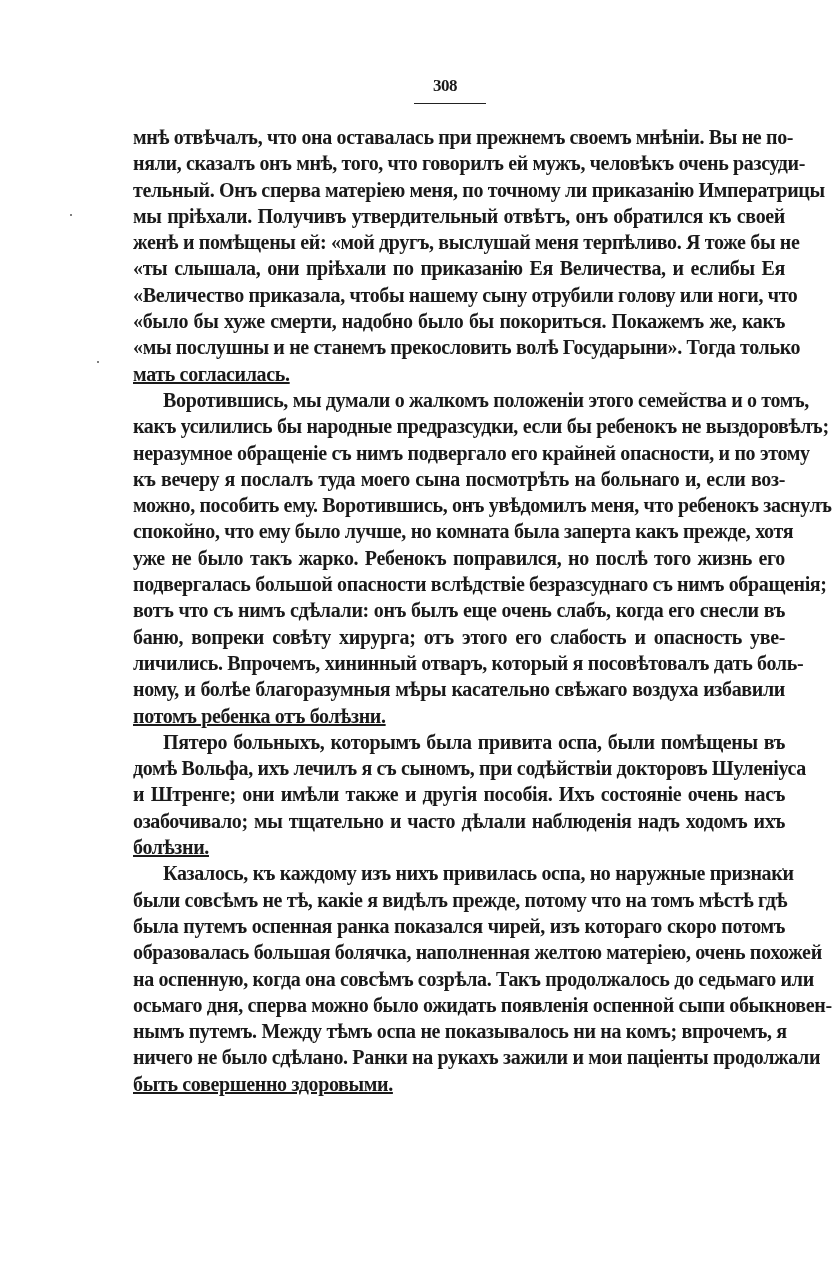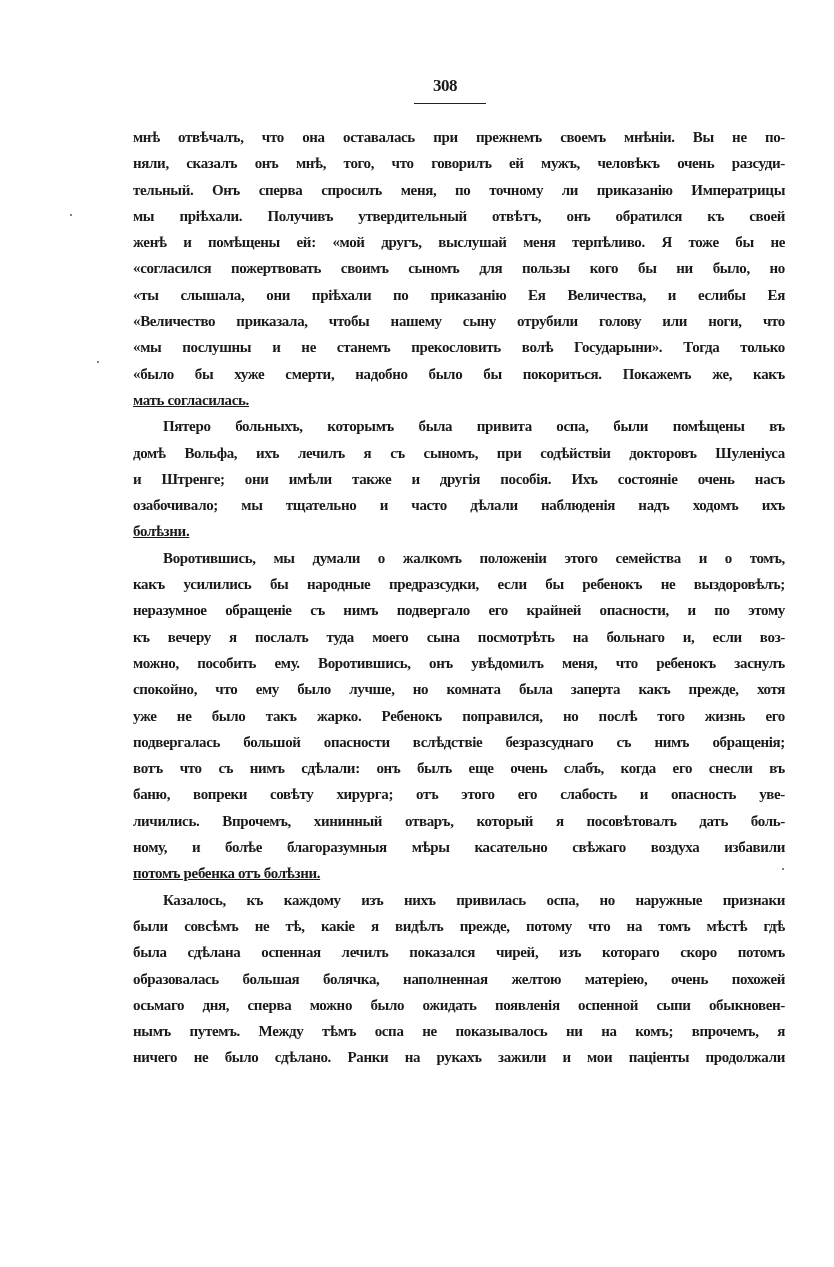--- a/index.html
+++ b/index.html
@@ -31,21 +31,21 @@
       left: 414px;
       width: 72px;
       height: 0;
       border-top: 1.5px solid #222;
     }
     .text-block {
       position: absolute;
       top: 124px;
       left: 133px;
       width: 652px;
-      font-size: 15px;
+      font-size: 20px;
       font-weight: bold;
       line-height: 26.3px;
       letter-spacing: -0.35px;
     }
     .para {
       margin: 0;
     }
     .line {
       display: block;
       white-space: nowrap;
@@ -70,58 +70,59 @@
 </head>
 <body>
 
 <div class="page-number">308</div>
 <div class="page-rule"></div>
 
 <div class="text-block" id="text-block">
     <div class="para">
       <span class="line first">мнѣ отвѣчалъ, что она оставалась при прежнемъ своемъ мнѣніи. Вы не по-</span>
       <span class="line">няли, сказалъ онъ мнѣ, того, что говорилъ ей мужъ, человѣкъ очень разсуди-</span>
-      <span class="line">тельный. Онъ сперва спросилъ меня, по точному ли приказанію Императрицы</span>
+      <span class="line">тельный. Онъ сперва матеріею меня, по точному ли приказанію Императрицы</span>
       <span class="line">мы пріѣхали. Получивъ утвердительный отвѣтъ, онъ обратился къ своей</span>
       <span class="line">женѣ и помѣщены ей: «мой другъ, выслушай меня терпѣливо. Я тоже бы не</span>
-      <span class="line">«согласился пожертвовать своимъ сыномъ для пользы кого бы ни было, но</span>
       <span class="line">«ты слышала, они пріѣхали по приказанію Ея Величества, и еслибы Ея</span>
       <span class="line">«Величество приказала, чтобы нашему сыну отрубили голову или ноги, что</span>
+      <span class="line">«было бы хуже смерти, надобно было бы покориться. Покажемъ же, какъ</span>
       <span class="line">«мы послушны и не станемъ прекословить волѣ Государыни». Тогда только</span>
-      <span class="line">«было бы хуже смерти, надобно было бы покориться. Покажемъ же, какъ</span>
       <span class="line last">мать согласилась.</span>
-    </div>
-    <div class="para indent">
-      <span class="line first">Пятеро больныхъ, которымъ была привита оспа, были помѣщены въ</span>
-      <span class="line">домѣ Вольфа, ихъ лечилъ я съ сыномъ, при содѣйствіи докторовъ Шуленіуса</span>
-      <span class="line">и Штренге; они имѣли также и другія пособія. Ихъ состояніе очень насъ</span>
-      <span class="line">озабочивало; мы тщательно и часто дѣлали наблюденія надъ ходомъ ихъ</span>
-      <span class="line last">болѣзни.</span>
     </div>
     <div class="para indent">
       <span class="line first">Воротившись, мы думали о жалкомъ положеніи этого семейства и о томъ,</span>
       <span class="line">какъ усилились бы народные предразсудки, если бы ребенокъ не выздоровѣлъ;</span>
       <span class="line">неразумное обращеніе съ нимъ подвергало его крайней опасности, и по этому</span>
       <span class="line">къ вечеру я послалъ туда моего сына посмотрѣть на больнаго и, если воз-</span>
       <span class="line">можно, пособить ему. Воротившись, онъ увѣдомилъ меня, что ребенокъ заснулъ</span>
       <span class="line">спокойно, что ему было лучше, но комната была заперта какъ прежде, хотя</span>
       <span class="line">уже не было такъ жарко. Ребенокъ поправился, но послѣ того жизнь его</span>
       <span class="line">подвергалась большой опасности вслѣдствіе безразсуднаго съ нимъ обращенія;</span>
       <span class="line">вотъ что съ нимъ сдѣлали: онъ былъ еще очень слабъ, когда его снесли въ</span>
       <span class="line">баню, вопреки совѣту хирурга; отъ этого его слабость и опасность уве-</span>
       <span class="line">личились. Впрочемъ, хининный отваръ, который я посовѣтовалъ дать боль-</span>
       <span class="line">ному, и болѣе благоразумныя мѣры касательно свѣжаго воздуха избавили</span>
       <span class="line last">потомъ ребенка отъ болѣзни.</span>
     </div>
     <div class="para indent">
+      <span class="line first">Пятеро больныхъ, которымъ была привита оспа, были помѣщены въ</span>
+      <span class="line">домѣ Вольфа, ихъ лечилъ я съ сыномъ, при содѣйствіи докторовъ Шуленіуса</span>
+      <span class="line">и Штренге; они имѣли также и другія пособія. Ихъ состояніе очень насъ</span>
+      <span class="line">озабочивало; мы тщательно и часто дѣлали наблюденія надъ ходомъ ихъ</span>
+      <span class="line last">болѣзни.</span>
+    </div>
+    <div class="para indent">
       <span class="line first">Казалось, къ каждому изъ нихъ привилась оспа, но наружные признаки</span>
       <span class="line">были совсѣмъ не тѣ, какіе я видѣлъ прежде, потому что на томъ мѣстѣ гдѣ</span>
-      <span class="line">была сдѣлана оспенная лечилъ показался чирей, изъ котораго скоро потомъ</span>
+      <span class="line">была путемъ оспенная ранка показался чирей, изъ котораго скоро потомъ</span>
       <span class="line">образовалась большая болячка, наполненная желтою матеріею, очень похожей</span>
+      <span class="line">на оспенную, когда она совсѣмъ созрѣла. Такъ продолжалось до седьмаго или</span>
       <span class="line">осьмаго дня, сперва можно было ожидать появленія оспенной сыпи обыкновен-</span>
       <span class="line">нымъ путемъ. Между тѣмъ оспа не показывалось ни на комъ; впрочемъ, я</span>
       <span class="line">ничего не было сдѣлано. Ранки на рукахъ зажили и мои паціенты продолжали</span>
+      <span class="line last">быть совершенно здоровыми.</span>
     </div>
   </div>
 
 <span class="speck" style="left:70px;top:214px;"></span>
 <span class="speck" style="left:97px;top:361px;"></span>
 <span class="speck" style="left:782px;top:868px;"></span>
 
 </body></html>

